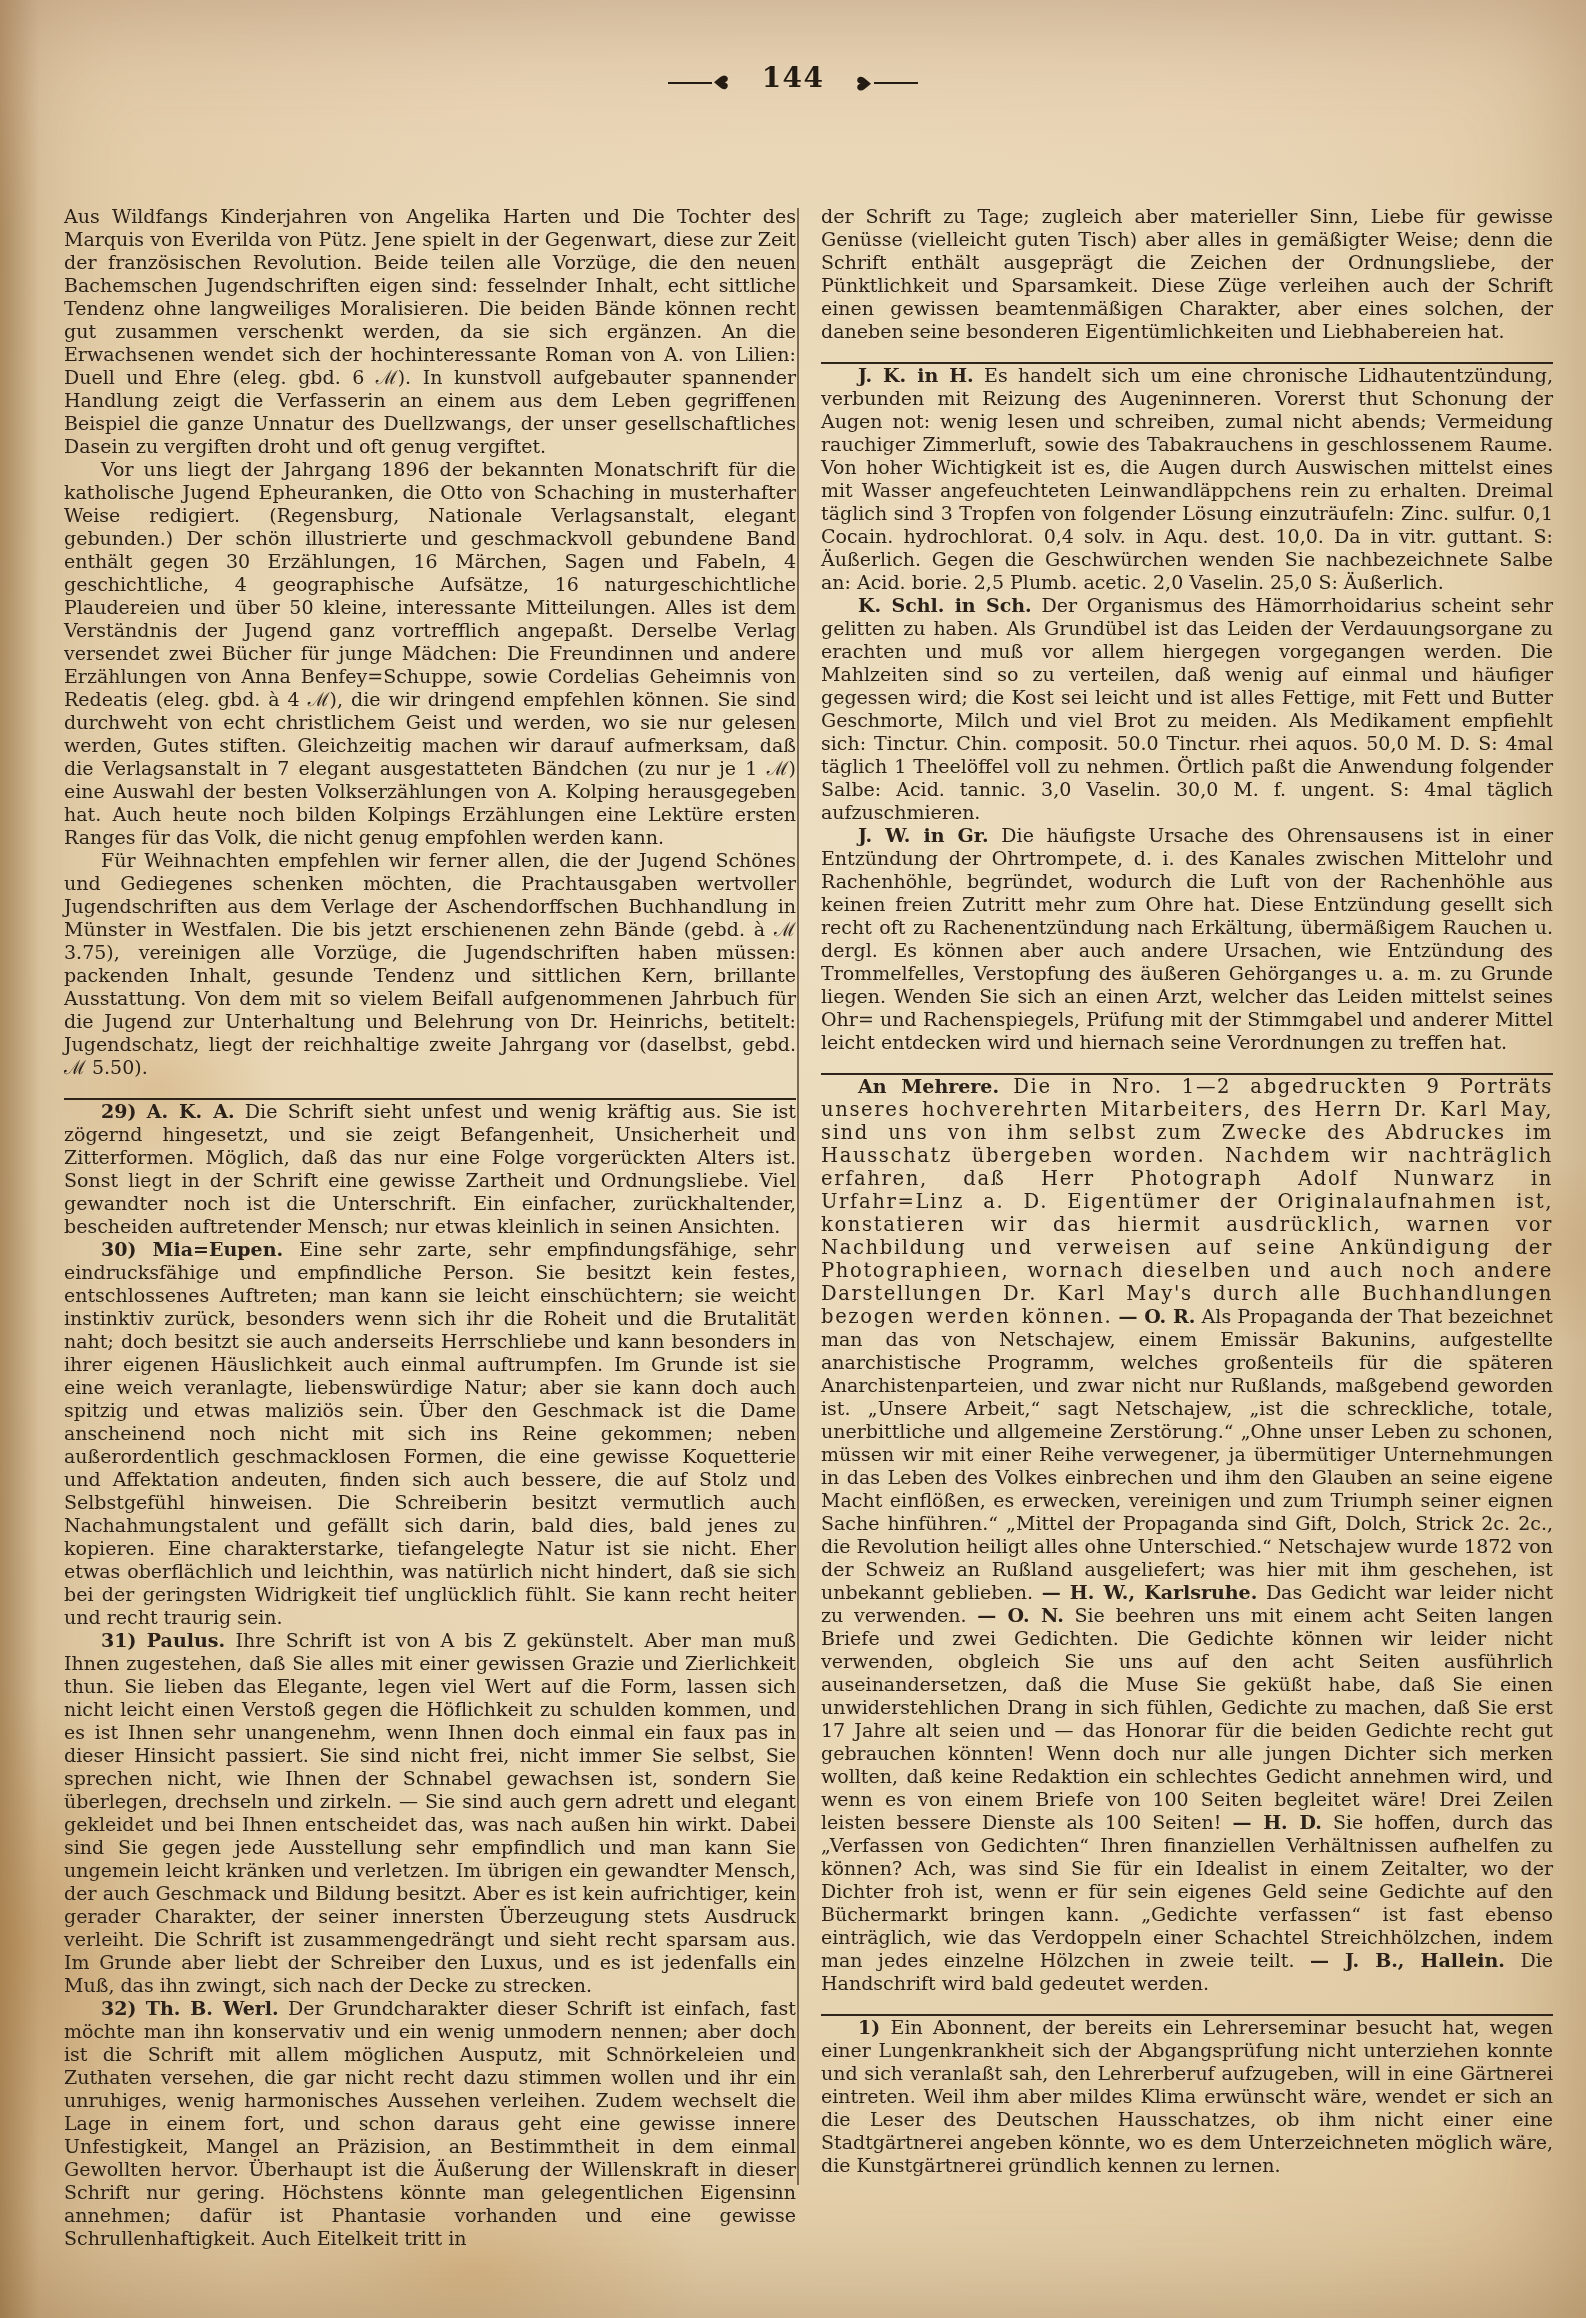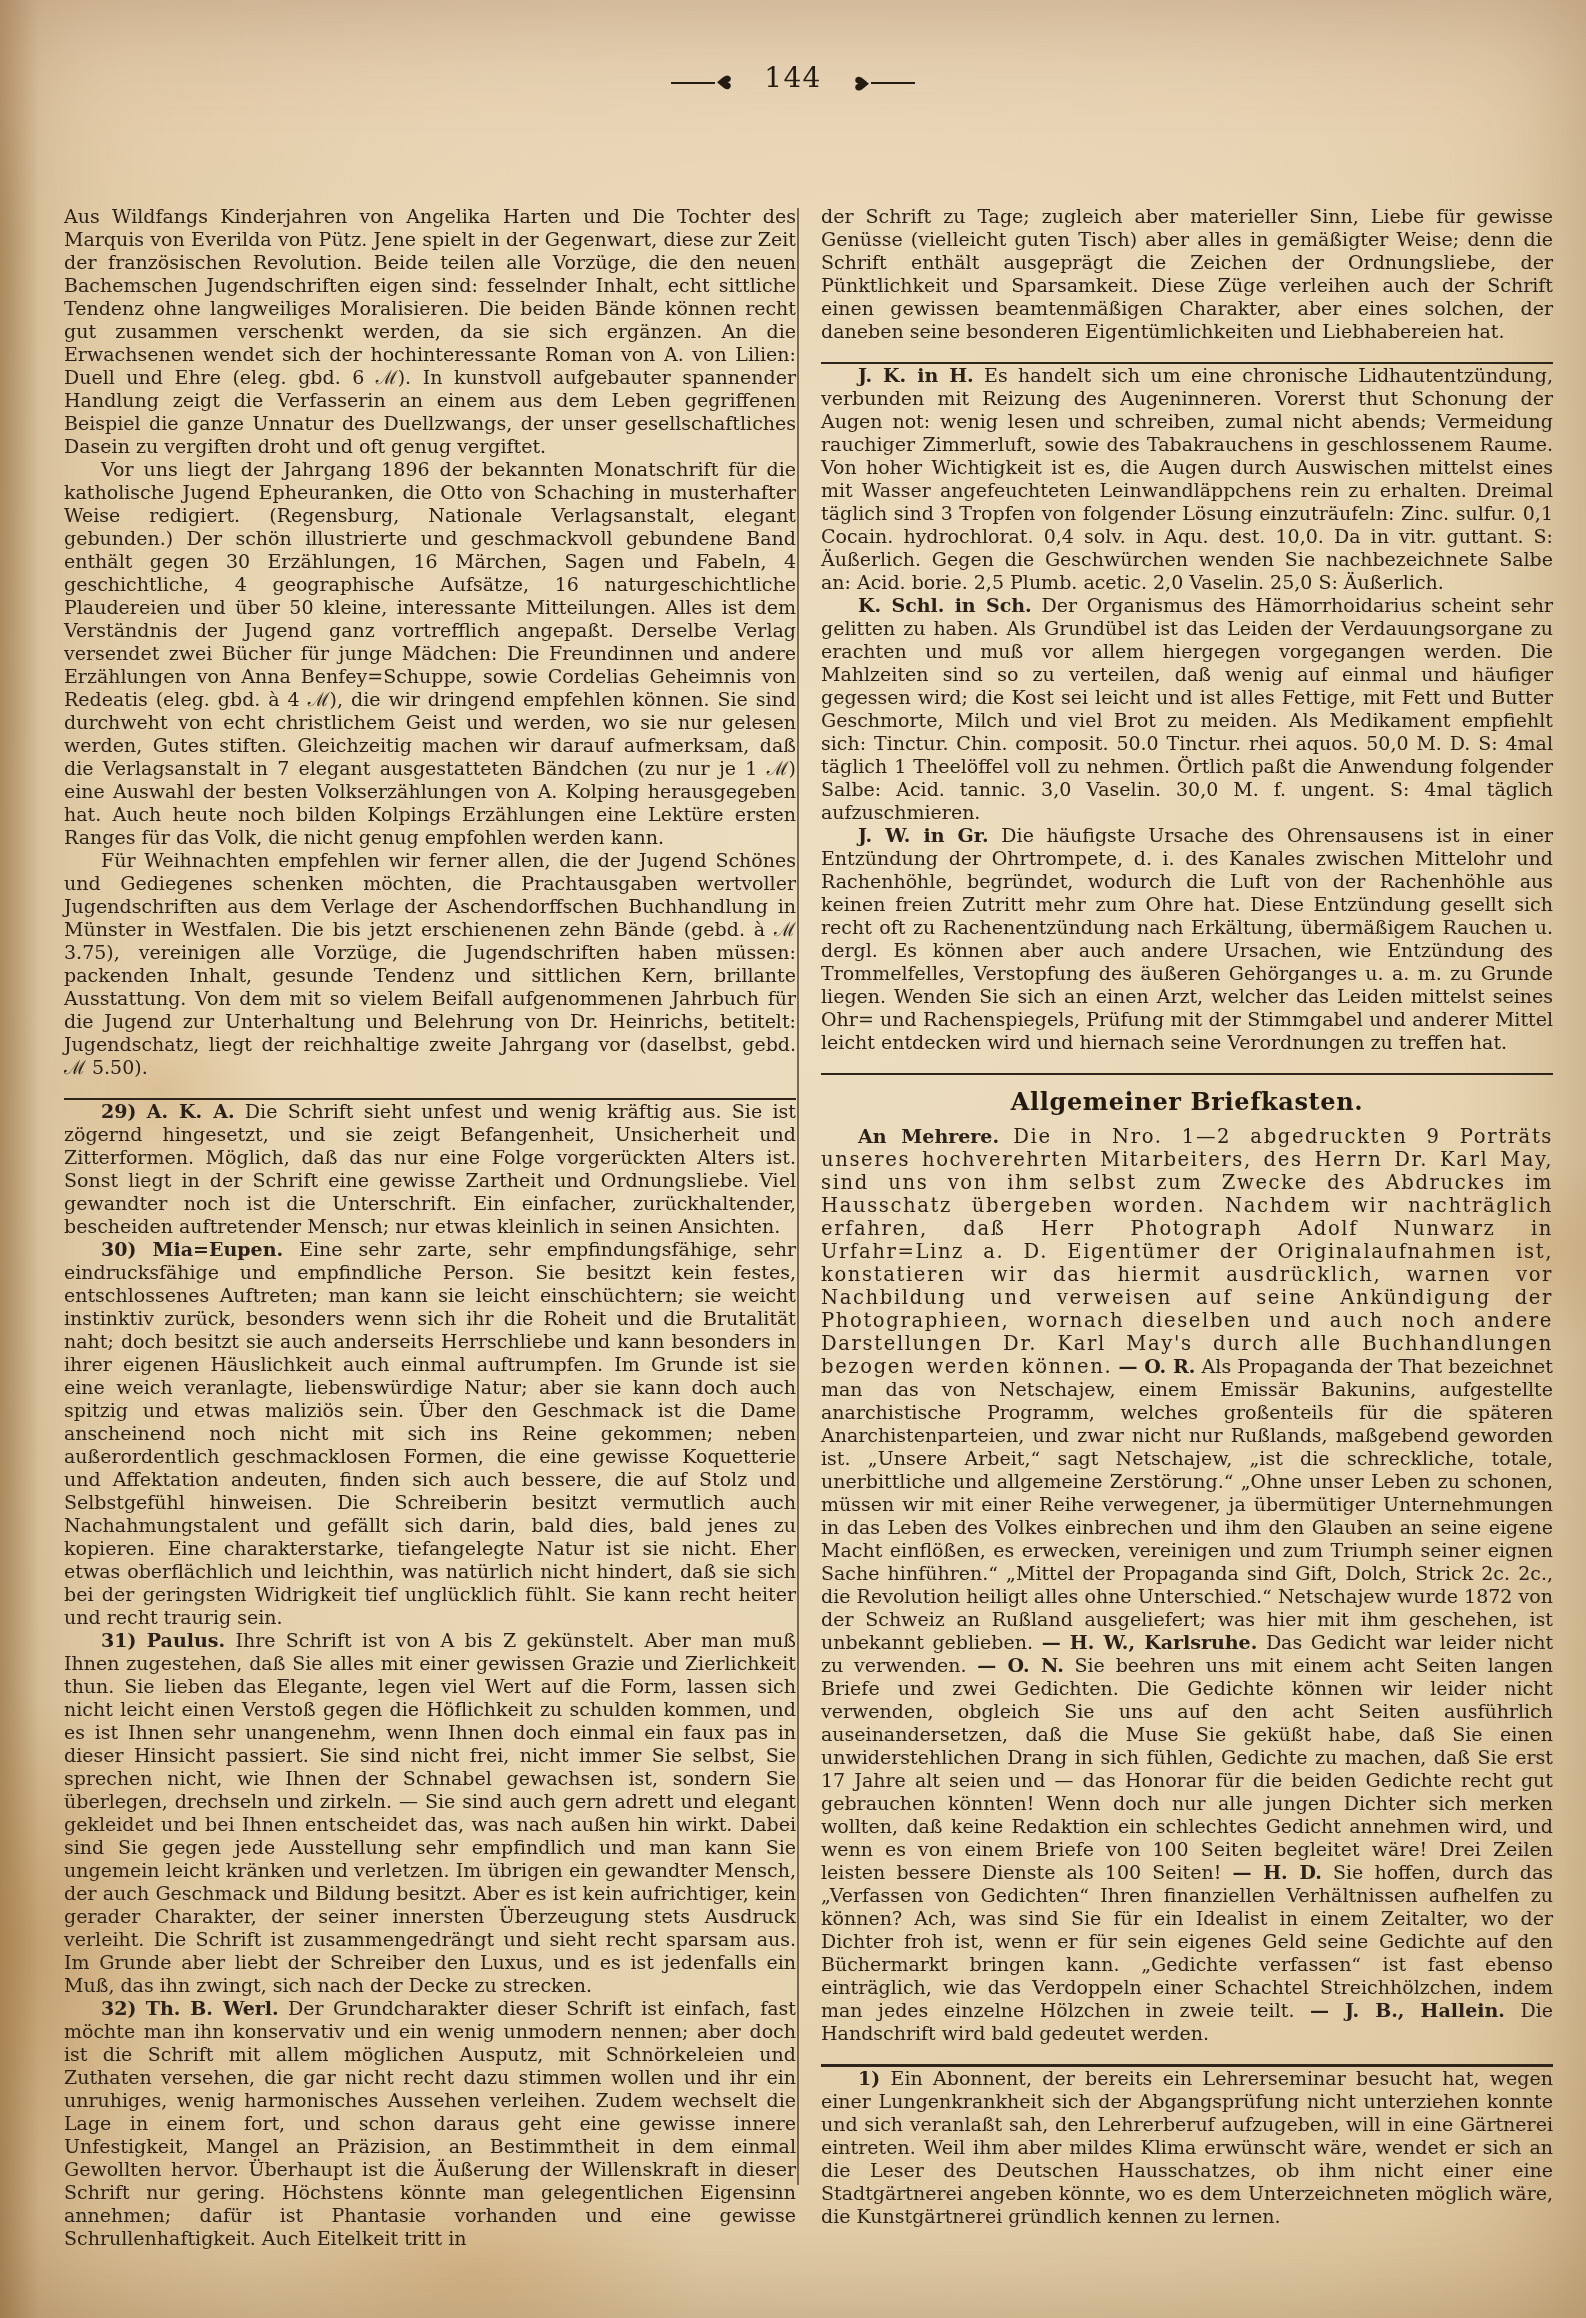--- a/index.html
+++ b/index.html
@@ -20,21 +20,21 @@
       linear-gradient(90deg, rgba(150,110,60,.55) 0%, rgba(150,110,60,0) 2.5%),
       radial-gradient(ellipse at 53% 38%, #eddec1 0%, #e8d6b4 48%, #dfc8a1 80%, #d0b185 100%);
     box-shadow: inset 0 0 120px rgba(116,82,42,.38);
     color:#2b2118;
   }
   .pagehead{
     position:absolute;top:61px;left:0;width:1586px;
     text-align:center;font-size:26.5px;color:#241c12;
     letter-spacing:1.3px;
   }
-  .pagenum{display:inline-block;margin:0 21.5px;font-weight:normal;font-size:28px;}
+  .pagenum{display:inline-block;margin:0 21.5px;font-weight:bold;font-size:28px;}
   .orn{display:inline-block;vertical-align:middle;color:#241c12;}
   .orn .dash{display:inline-block;width:44px;border-top:2.5px solid #241c12;vertical-align:middle;}
   .orn .heart{display:inline-block;font-size:19px;vertical-align:middle;}
   .orn .hl{transform:rotate(90deg);}
   .orn .hr{transform:rotate(-90deg);}
   .coldiv{
     position:absolute;left:797px;top:208px;width:1.9px;height:1977px;
     background:rgba(58,43,26,.65);
   }
   .col{
@@ -111,21 +111,20 @@
     <p class="para entry">
       <span class="lead">K. Schl. in Sch.</span>
       <span class="etext">Der Organismus des Hämorrhoidarius scheint sehr gelitten zu haben. Als Grundübel ist das Leiden der Verdauungsorgane zu erachten und muß vor allem hiergegen vorgegangen werden. Die Mahlzeiten sind so zu verteilen, daß wenig auf einmal und häufiger gegessen wird; die Kost sei leicht und ist alles Fettige, mit Fett und Butter Geschmorte, Milch und viel Brot zu meiden. Als Medikament empfiehlt sich: Tinctur. Chin. composit. 50.0 Tinctur. rhei aquos. 50,0 M. D. S: 4mal täglich 1 Theelöffel voll zu nehmen. Örtlich paßt die Anwendung folgender Salbe: Acid. tannic. 3,0 Vaselin. 30,0 M. f. ungent. S: 4mal täglich aufzuschmieren.</span>
     </p>
     <p class="para entry">
       <span class="lead">J. W. in Gr.</span>
       <span class="etext">Die häufigste Ursache des Ohrensausens ist in einer Entzündung der Ohrtrompete, d. i. des Kanales zwischen Mittelohr und Rachenhöhle, begründet, wodurch die Luft von der Rachenhöhle aus keinen freien Zutritt mehr zum Ohre hat. Diese Entzündung gesellt sich recht oft zu Rachenentzündung nach Erkältung, übermäßigem Rauchen u. dergl. Es können aber auch andere Ursachen, wie Entzündung des Trommelfelles, Verstopfung des äußeren Gehörganges u. a. m. zu Grunde liegen. Wenden Sie sich an einen Arzt, welcher das Leiden mittelst seines Ohr= und Rachenspiegels, Prüfung mit der Stimmgabel und anderer Mittel leicht entdecken wird und hiernach seine Verordnungen zu treffen hat.</span>
     </p>
 
     <div class="rule thin"></div>
-    <h2 class="sechead">Allgemeiner Briefkasten.</h2>
 
     <p class="para entry">
       <span class="lead">An Mehrere.</span>
       <span class="etext spaced">Die in Nro. 1—2 abgedruckten 9 Porträts unseres hochverehrten Mitarbeiters, des Herrn Dr. Karl May, sind uns von ihm selbst zum Zwecke des Abdruckes im Hausschatz übergeben worden. Nachdem wir nachträglich erfahren, daß Herr Photograph Adolf Nunwarz in Urfahr=Linz a. D. Eigentümer der Originalaufnahmen ist, konstatieren wir das hiermit ausdrücklich, warnen vor Nachbildung und verweisen auf seine Ankündigung der Photographieen, wornach dieselben und auch noch andere Darstellungen Dr. Karl May's durch alle Buchhandlungen bezogen werden können.</span>
       <span class="lead">— O. R.</span>
       <span class="etext">Als Propaganda der That bezeichnet man das von Netschajew, einem Emissär Bakunins, aufgestellte anarchistische Programm, welches großenteils für die späteren Anarchistenparteien, und zwar nicht nur Rußlands, maßgebend geworden ist. „Unsere Arbeit,“ sagt Netschajew, „ist die schreckliche, totale, unerbittliche und allgemeine Zerstörung.“ „Ohne unser Leben zu schonen, müssen wir mit einer Reihe verwegener, ja übermütiger Unternehmungen in das Leben des Volkes einbrechen und ihm den Glauben an seine eigene Macht einflößen, es erwecken, vereinigen und zum Triumph seiner eignen Sache hinführen.“ „Mittel der Propaganda sind Gift, Dolch, Strick 2c. 2c., die Revolution heiligt alles ohne Unterschied.“ Netschajew wurde 1872 von der Schweiz an Rußland ausgeliefert; was hier mit ihm geschehen, ist unbekannt geblieben.</span>
       <span class="lead">— H. W., Karlsruhe.</span>
       <span class="etext">Das Gedicht war leider nicht zu verwenden.</span>
       <span class="lead">— O. N.</span>
       <span class="etext">Sie beehren uns mit einem acht Seiten langen Briefe und zwei Gedichten. Die Gedichte können wir leider nicht verwenden, obgleich Sie uns auf den acht Seiten ausführlich auseinandersetzen, daß die Muse Sie geküßt habe, daß Sie einen unwiderstehlichen Drang in sich fühlen, Gedichte zu machen, daß Sie erst 17 Jahre alt seien und — das Honorar für die beiden Gedichte recht gut gebrauchen könnten! Wenn doch nur alle jungen Dichter sich merken wollten, daß keine Redaktion ein schlechtes Gedicht annehmen wird, und wenn es von einem Briefe von 100 Seiten begleitet wäre! Drei Zeilen leisten bessere Dienste als 100 Seiten!</span>

